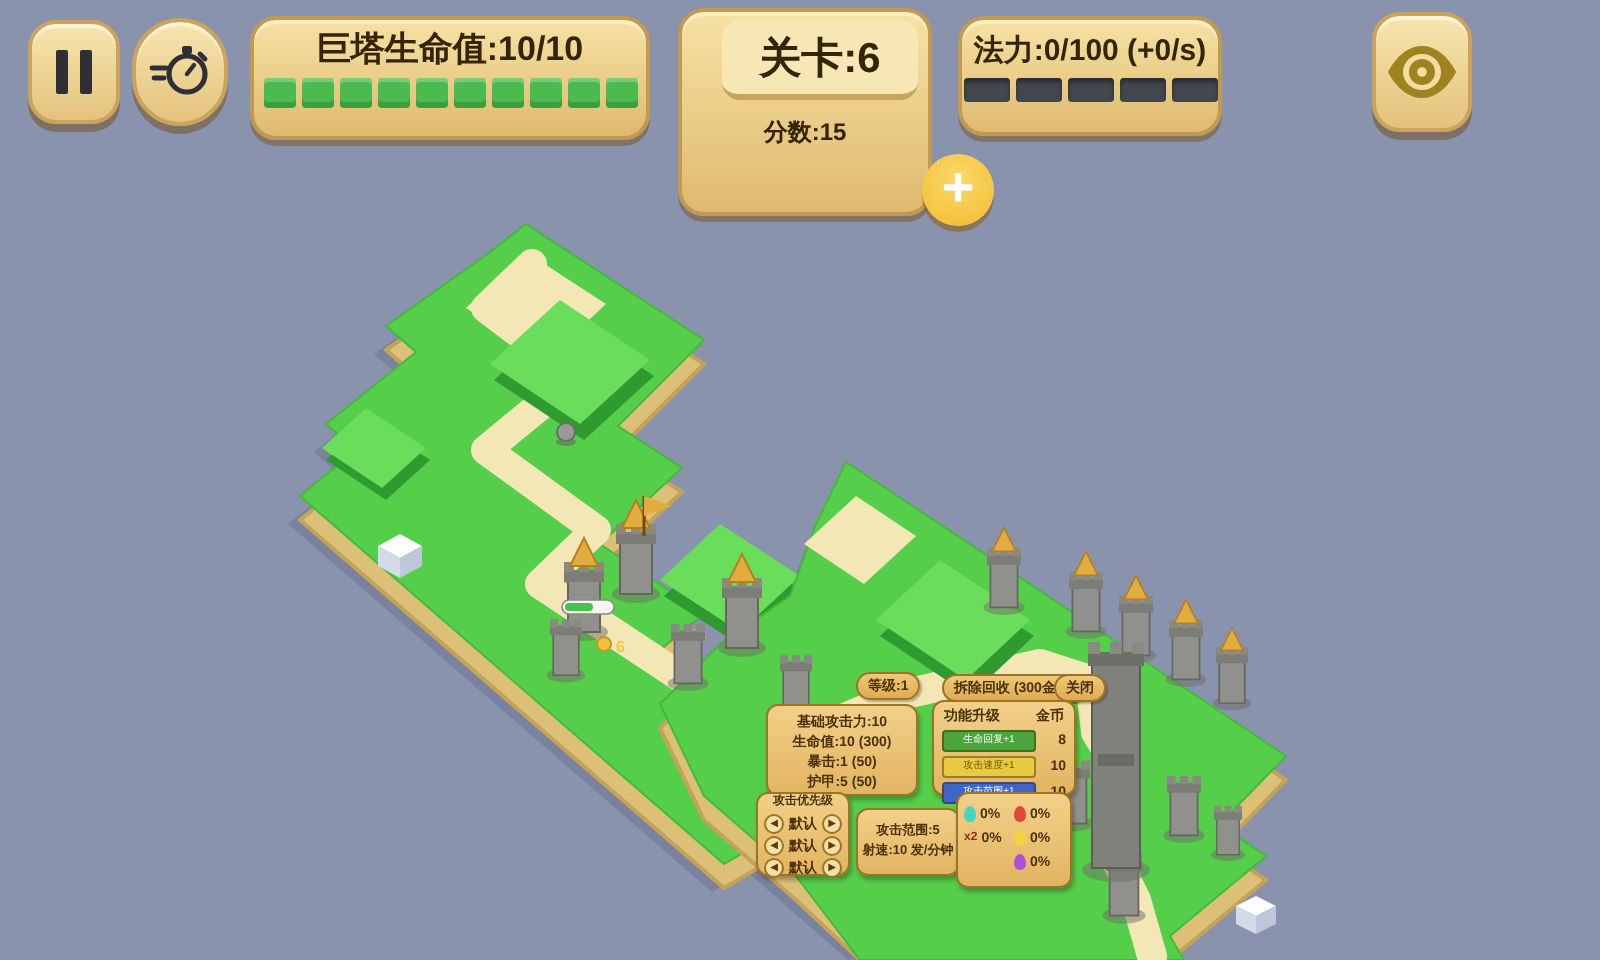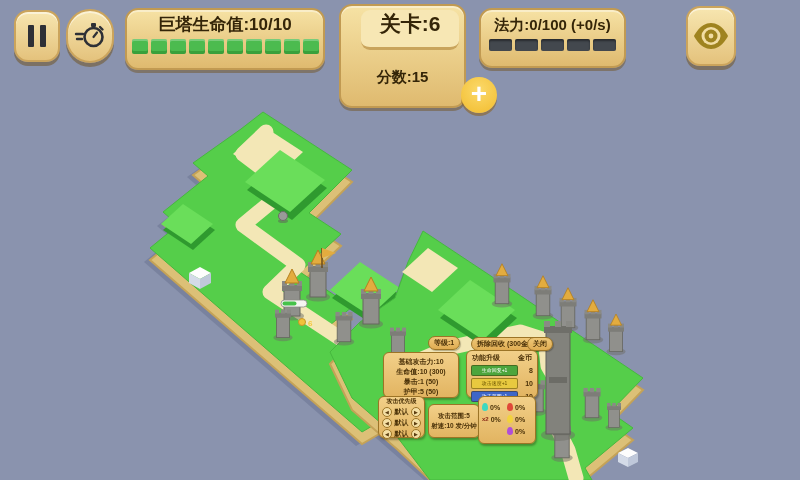--- a/index.html
+++ b/index.html
@@ -184,31 +184,31 @@
       <span class="seg-hp"></span>
       <span class="seg-hp"></span>
       <span class="seg-hp"></span>
       <span class="seg-hp"></span>
       <span class="seg-hp"></span>
       <span class="seg-hp"></span>
   </div>
 </div>
 
 <div class="abs gpanel" style="left:339px;top:4px;width:127px;height:104px;">
-  <div style="margin:4px 5px 0 20px;background:#F7E7B4;border-radius:9px;border-bottom:3px solid #C9A45C;height:37px;display:flex;justify-content:center;">
+  <div style="margin:4px 5px 0 20px;background:#F7E7B4;border-radius:9px;border-bottom:3px solid #C9A45C;height:37px;display:flex;align-items:center;justify-content:center;">
     <span class="hudtxt" style="font-size:21px;">关卡:6</span>
   </div>
-  <div class="hudtxt" style="font-size:15px;margin-top:18px;">分数:15</div>
+  <div class="hudtxt" style="font-size:12px;margin-top:8px;">分数:15</div>
 </div>
 
 <div class="abs plusbtn" style="left:461px;top:77px;">
   <span>+</span>
 </div>
 
-<div class="abs gpanel" style="left:479px;top:8px;width:147px;height:60px;">
+<div class="abs gpanel" style="left:479px;top:8px;width:132px;height:60px;">
   <div class="hudtxt" style="font-size:15px;margin-top:6px;white-space:nowrap;">法力:0/100 (+0/s)</div>
   <div class="segrow" style="margin-top:4px;">
     <span class="seg-mana"></span>
       <span class="seg-mana"></span>
       <span class="seg-mana"></span>
       <span class="seg-mana"></span>
       <span class="seg-mana"></span>
   </div>
 </div>
 

